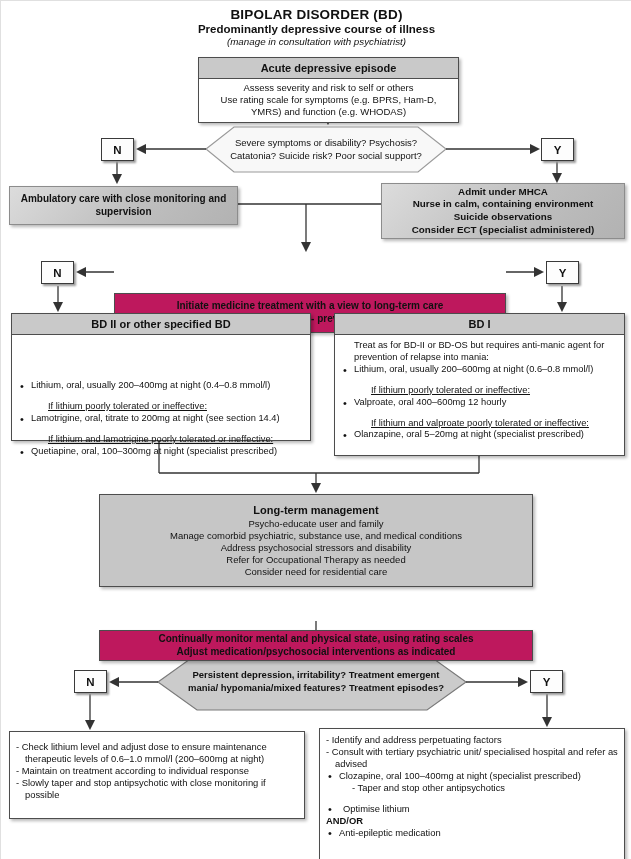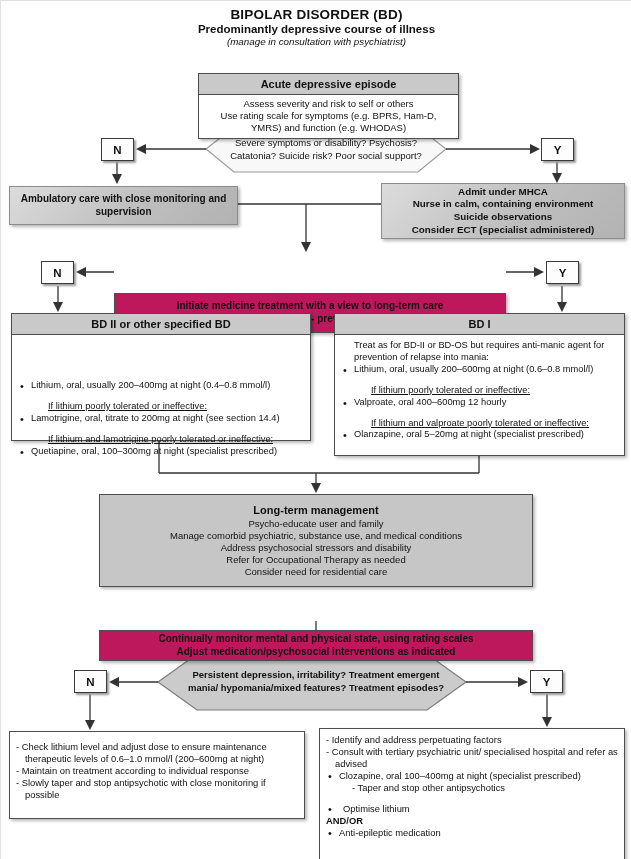--- a/index.html
+++ b/index.html
@@ -86,21 +86,21 @@
       <line x1="546" y1="693" x2="546" y2="724" marker-end="url(#arw)"></line>
     </g>
   </svg>
 
   <div class="title-block">
     <div class="title-main">BIPOLAR DISORDER (BD)</div>
     <div class="title-sub">Predominantly depressive course of illness</div>
     <div class="title-note">(manage in consultation with psychiatrist)</div>
   </div>
 
-  <div class="box" style="left:197px;top:72px;width:261px;">
+  <div class="box" style="left:197px;top:56px;width:261px;">
     <div class="hdr">Acute depressive episode</div>
     <div class="body-center">
         <div class="line">Assess severity and risk to self or others</div>
         <div class="line">Use rating scale for symptoms (e.g. BPRS, Ham-D, YMRS) and function (e.g. WHODAS)</div>
       </div>
   </div>
 
   <div class="hex-text" style="left:213px;top:126px;width:224px;height:45px;">Severe symptoms or disability? Psychosis? Catatonia? Suicide risk? Poor social support?</div>
   <div class="ny" style="left:100px;top:137px;">N</div>
   <div class="ny" style="left:540px;top:137px;">Y</div>

